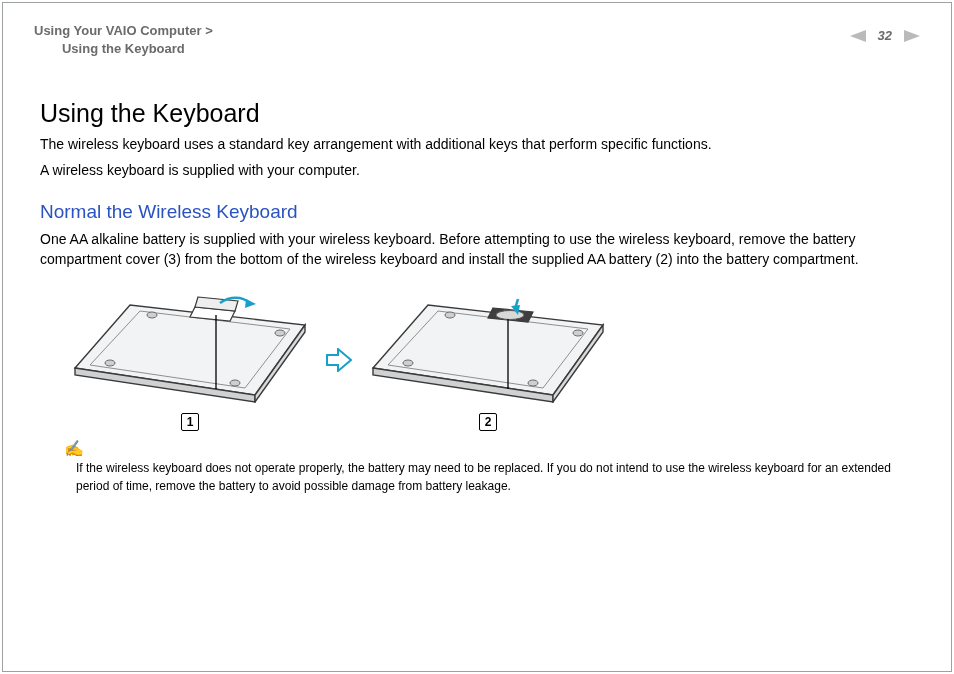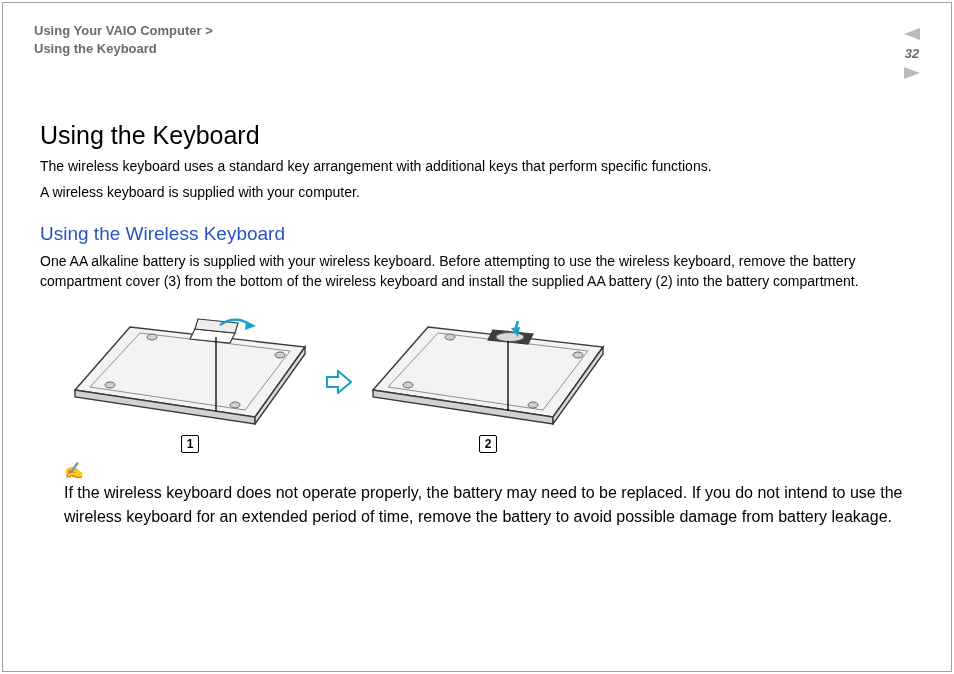--- a/index.html
+++ b/index.html
@@ -16,33 +16,33 @@
     position: relative;
     width: 100%;
     height: 100%;
     box-sizing: border-box;
     padding: 22px 34px 0 34px;
   }
   .header {
     display: flex;
     justify-content: space-between;
     align-items: flex-start;
+    text-align: center;
   }
   .breadcrumb {
     font-size: 13px;
     font-weight: bold;
     color: #6b6b6b;
     line-height: 1.35;
   }
   .pager {
     display: flex;
     align-items: center;
-    gap: 6px;
+    gap: 12px;
     padding-top: 6px;
-    flex-direction: column;
   }
   .pager svg { display: block; }
   .page-number {
     color: #6b6b6b;
     font-weight: bold;
     font-style: italic;
     font-size: 13px;
   }
   .content { padding: 42px 6px 0 6px; }
   h1 {
@@ -83,23 +83,23 @@
     text-align: center;
     line-height: 16px;
     margin-top: 6px;
   }
   .notes {
     margin: 6px 0 0 24px;
     max-width: 870px;
   }
   .note-icon { color: #2a53c1; font-size: 16px; line-height: 1; margin-bottom: 2px; }
   .note-text {
-    font-size: 16px;
+    font-size: 12px;
     line-height: 1.5;
-    margin: 0 0 12px 0;
+    margin: 0 0 12px 12px;
     font-family: Arial, Helvetica, sans-serif;
   }
   .border-frame {
     position: absolute;
     top: 2px; left: 2px; right: 2px; bottom: 2px;
     border: 1px solid #9ea1a2;
     pointer-events: none;
   }
 </style>
 </head>
@@ -126,21 +126,21 @@
           </svg>
       </span>
     </div>
   </div>
 
   <div class="content">
     <h1>Using the Keyboard</h1>
     <p class="body-text">The wireless keyboard uses a standard key arrangement with additional keys that perform specific functions.</p>
     <p class="body-text">A wireless keyboard is supplied with your computer.</p>
 
-    <h2>Using the Wireless Keyboard</h2>
+    <h2>Normal the Wireless Keyboard</h2>
     <p class="body-text">One AA alkaline battery is supplied with your wireless keyboard. Before attempting to use the wireless keyboard, remove the battery compartment cover (3) from the bottom of the wireless keyboard and install the supplied AA battery (2) into the battery compartment.</p>
 
     <div class="illustration-row">
       <div class="kbd-wrap">
         <span>
           <svg width="240" height="110" viewBox="0 0 240 110">
             <polygon points="5,75 60,12 235,32 185,102" fill="#f2f3f4" stroke="#3a3a3a" stroke-width="1.4"></polygon>
             <polygon points="5,75 5,82 185,109 185,102" fill="#d0d1d2" stroke="#3a3a3a" stroke-width="1.4"></polygon>
             <polygon points="185,102 185,109 235,39 235,32" fill="#d8d9da" stroke="#3a3a3a" stroke-width="1.4"></polygon>
             <polygon points="20,72 70,18 220,36 175,95" fill="none" stroke="#8f8f8f" stroke-width="1"></polygon>

